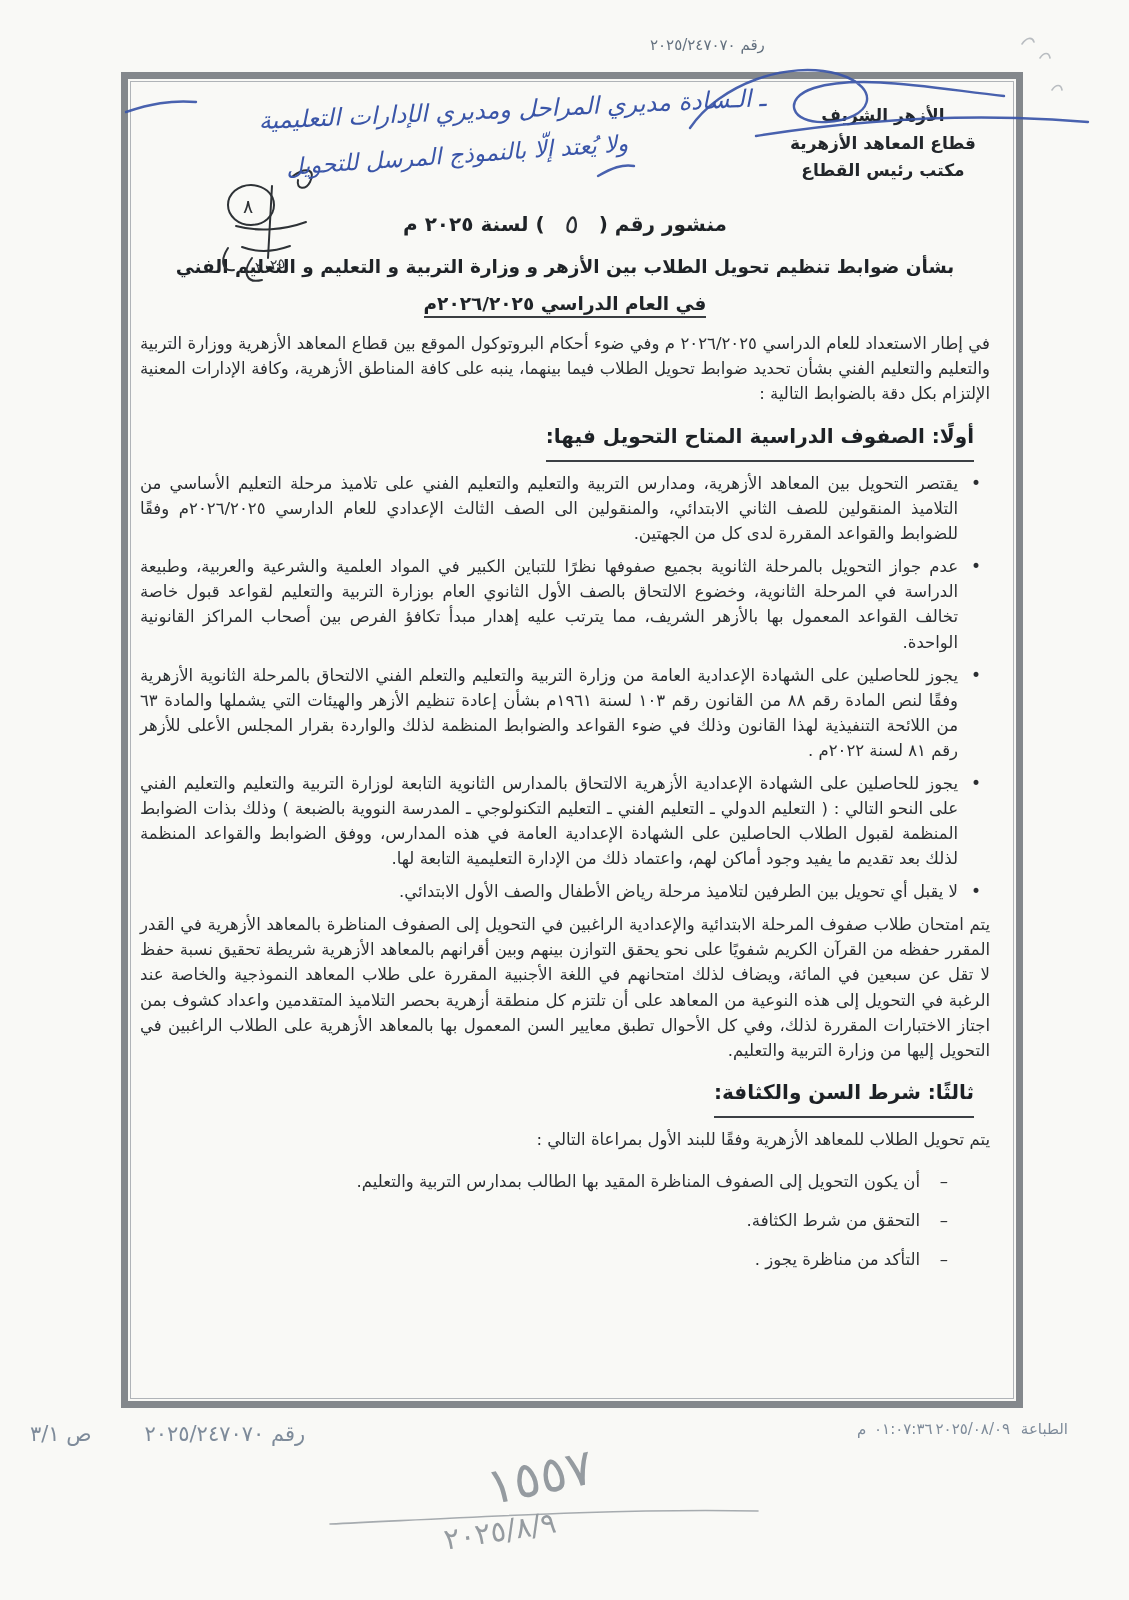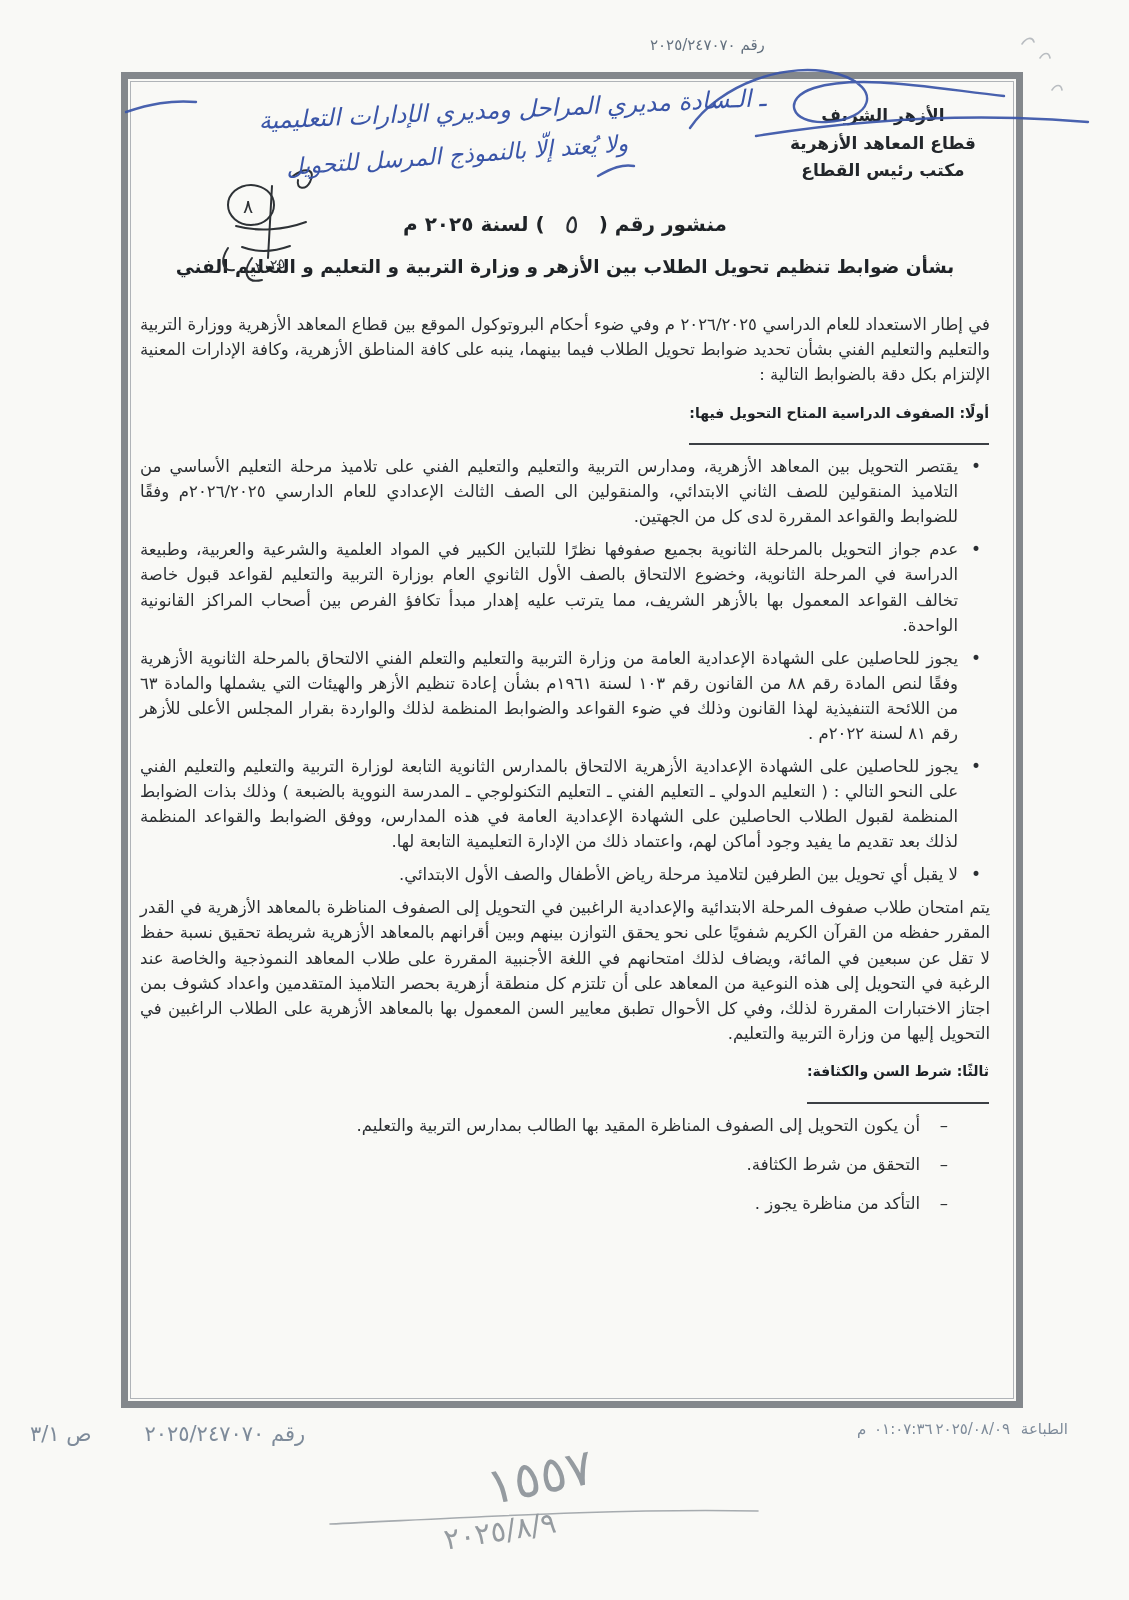--- a/index.html
+++ b/index.html
@@ -33,24 +33,24 @@
   .letterhead .l3 { text-underline-offset:4px; }
   .title-line { text-align:center; font-weight:bold; font-size:20px; margin-top:18px; color:#1f2327; }
   .hand-five {
     display:inline-block; font-size:26px; margin:0 20px; transform:rotate(9deg);
     color:#2a2e33; font-weight:normal; position:relative; top:2px;
   }
   .subject { text-align:center; font-weight:bold; font-size:18.5px; margin-top:11px; color:#1f2327; }
   .yearline { text-align:center; font-weight:bold; font-size:18.5px; margin-top:9px; color:#1f2327; }
   .yearline span { border-bottom:2px solid #3a3e42; padding-bottom:2px; }
   .intro, .sec-body, li { text-align:justify; text-align-last:right; }
-  .intro { margin-top:31px; }
+  .intro { margin-top:13px; }
   .sec-heading {
-    font-weight:bold; font-size:14px; color:#1d2125; width:fit-content;
-    border-bottom:2.5px solid #3c4044; padding-bottom:21px; margin:12px 1px 9px 0; line-height:1.3;
+    font-weight:bold; font-size:20px; color:#1d2125; width:fit-content;
+    border-bottom:2.5px solid #3c4044; padding-bottom:11px; margin:12px 16px 9px 0; line-height:1.3;
   }
   ul.bullets { list-style:none; margin:4px 0 0 0; padding:0 6px 0 0; }
   ul.bullets li { position:relative; padding-right:26px; margin-bottom:8px; }
   ul.bullets li::before { content:"•"; position:absolute; right:3px; top:0; font-size:17px; color:#2b2e31; }
   .sec-body { margin-top:3px; }
   .s3-intro { margin-top:4px; }
   ul.dashes { list-style:none; margin:9px 0 0 0; padding:0 42px 0 0; }
   ul.dashes li { position:relative; padding-right:28px; margin-bottom:14px; text-align:center; }
   ul.dashes li::before { content:"–"; position:absolute; right:0; top:0; color:#2b2e31; }
   
@@ -96,35 +96,39 @@
       <div class="l2">قطاع المعاهد الأزهرية</div>
       <div class="l3">مكتب رئيس القطاع</div>
     </div>
 
     <div class="title-line">
       <span>منشور رقم (</span><span class="hand-five">٥</span><span>) لسنة ٢٠٢٥ م</span>
     </div>
 
     <div class="subject">بشأن ضوابط تنظيم تحويل الطلاب بين الأزهر و وزارة التربية و التعليم و التعليم الفني</div>
 
+    <div class="yearline">
+      <span>في العام الدراسي ٢٠٢٦/٢٠٢٥م</span>
+    </div>
 
     <p class="intro">في إطار الاستعداد للعام الدراسي ٢٠٢٦/٢٠٢٥ م وفي ضوء أحكام البروتوكول الموقع بين قطاع المعاهد الأزهرية ووزارة التربية والتعليم والتعليم الفني بشأن تحديد ضوابط تحويل الطلاب فيما بينهما، ينبه على كافة المناطق الأزهرية، وكافة الإدارات المعنية الإلتزام بكل دقة بالضوابط التالية :</p>
 
     <div class="sec-heading">أولًا: الصفوف الدراسية المتاح التحويل فيها:</div>
     <ul class="bullets">
       <li>يقتصر التحويل بين المعاهد الأزهرية، ومدارس التربية والتعليم والتعليم الفني على تلاميذ مرحلة التعليم الأساسي من التلاميذ المنقولين للصف الثاني الابتدائي، والمنقولين الى الصف الثالث الإعدادي للعام الدارسي ٢٠٢٦/٢٠٢٥م وفقًا للضوابط والقواعد المقررة لدى كل من الجهتين.</li>
       <li>عدم جواز التحويل بالمرحلة الثانوية بجميع صفوفها نظرًا للتباين الكبير في المواد العلمية والشرعية والعربية، وطبيعة الدراسة في المرحلة الثانوية، وخضوع الالتحاق بالصف الأول الثانوي العام بوزارة التربية والتعليم لقواعد قبول خاصة تخالف القواعد المعمول بها بالأزهر الشريف، مما يترتب عليه إهدار مبدأ تكافؤ الفرص بين أصحاب المراكز القانونية الواحدة.</li>
       <li>يجوز للحاصلين على الشهادة الإعدادية العامة من وزارة التربية والتعليم والتعلم الفني الالتحاق بالمرحلة الثانوية الأزهرية وفقًا لنص المادة رقم ٨٨ من القانون رقم ١٠٣ لسنة ١٩٦١م بشأن إعادة تنظيم الأزهر والهيئات التي يشملها والمادة ٦٣ من اللائحة التنفيذية لهذا القانون وذلك في ضوء القواعد والضوابط المنظمة لذلك والواردة بقرار المجلس الأعلى للأزهر رقم ٨١ لسنة ٢٠٢٢م .</li>
       <li>يجوز للحاصلين على الشهادة الإعدادية الأزهرية الالتحاق بالمدارس الثانوية التابعة لوزارة التربية والتعليم والتعليم الفني على النحو التالي : ( التعليم الدولي ـ التعليم الفني ـ التعليم التكنولوجي ـ المدرسة النووية بالضبعة ) وذلك بذات الضوابط المنظمة لقبول الطلاب الحاصلين على الشهادة الإعدادية العامة في هذه المدارس، ووفق الضوابط والقواعد المنظمة لذلك بعد تقديم ما يفيد وجود أماكن لهم، واعتماد ذلك من الإدارة التعليمية التابعة لها.</li>
       <li>لا يقبل أي تحويل بين الطرفين لتلاميذ مرحلة رياض الأطفال والصف الأول الابتدائي.</li>
     </ul>
 
     <p class="sec-body">يتم امتحان طلاب صفوف المرحلة الابتدائية والإعدادية الراغبين في التحويل إلى الصفوف المناظرة بالمعاهد الأزهرية في القدر المقرر حفظه من القرآن الكريم شفويًا على نحو يحقق التوازن بينهم وبين أقرانهم بالمعاهد الأزهرية شريطة تحقيق نسبة حفظ لا تقل عن سبعين في المائة، ويضاف لذلك امتحانهم في اللغة الأجنبية المقررة على طلاب المعاهد النموذجية والخاصة عند الرغبة في التحويل إلى هذه النوعية من المعاهد على أن تلتزم كل منطقة أزهرية بحصر التلاميذ المتقدمين واعداد كشوف بمن اجتاز الاختبارات المقررة لذلك، وفي كل الأحوال تطبق معايير السن المعمول بها بالمعاهد الأزهرية على الطلاب الراغبين في التحويل إليها من وزارة التربية والتعليم.</p>
 
     <div class="sec-heading">ثالثًا: شرط السن والكثافة:</div>
+    <p class="s3-intro">يتم تحويل الطلاب للمعاهد الأزهرية وفقًا للبند الأول بمراعاة التالي :</p>
     <ul class="dashes">
       <li>أن يكون التحويل إلى الصفوف المناظرة المقيد بها الطالب بمدارس التربية والتعليم.</li>
       <li>التحقق من شرط الكثافة.</li>
       <li>التأكد من مناظرة يجوز .</li>
     </ul>
 
   </div>
 
   <div class="footer-right">
     <span class="sp">الطباعة</span>

